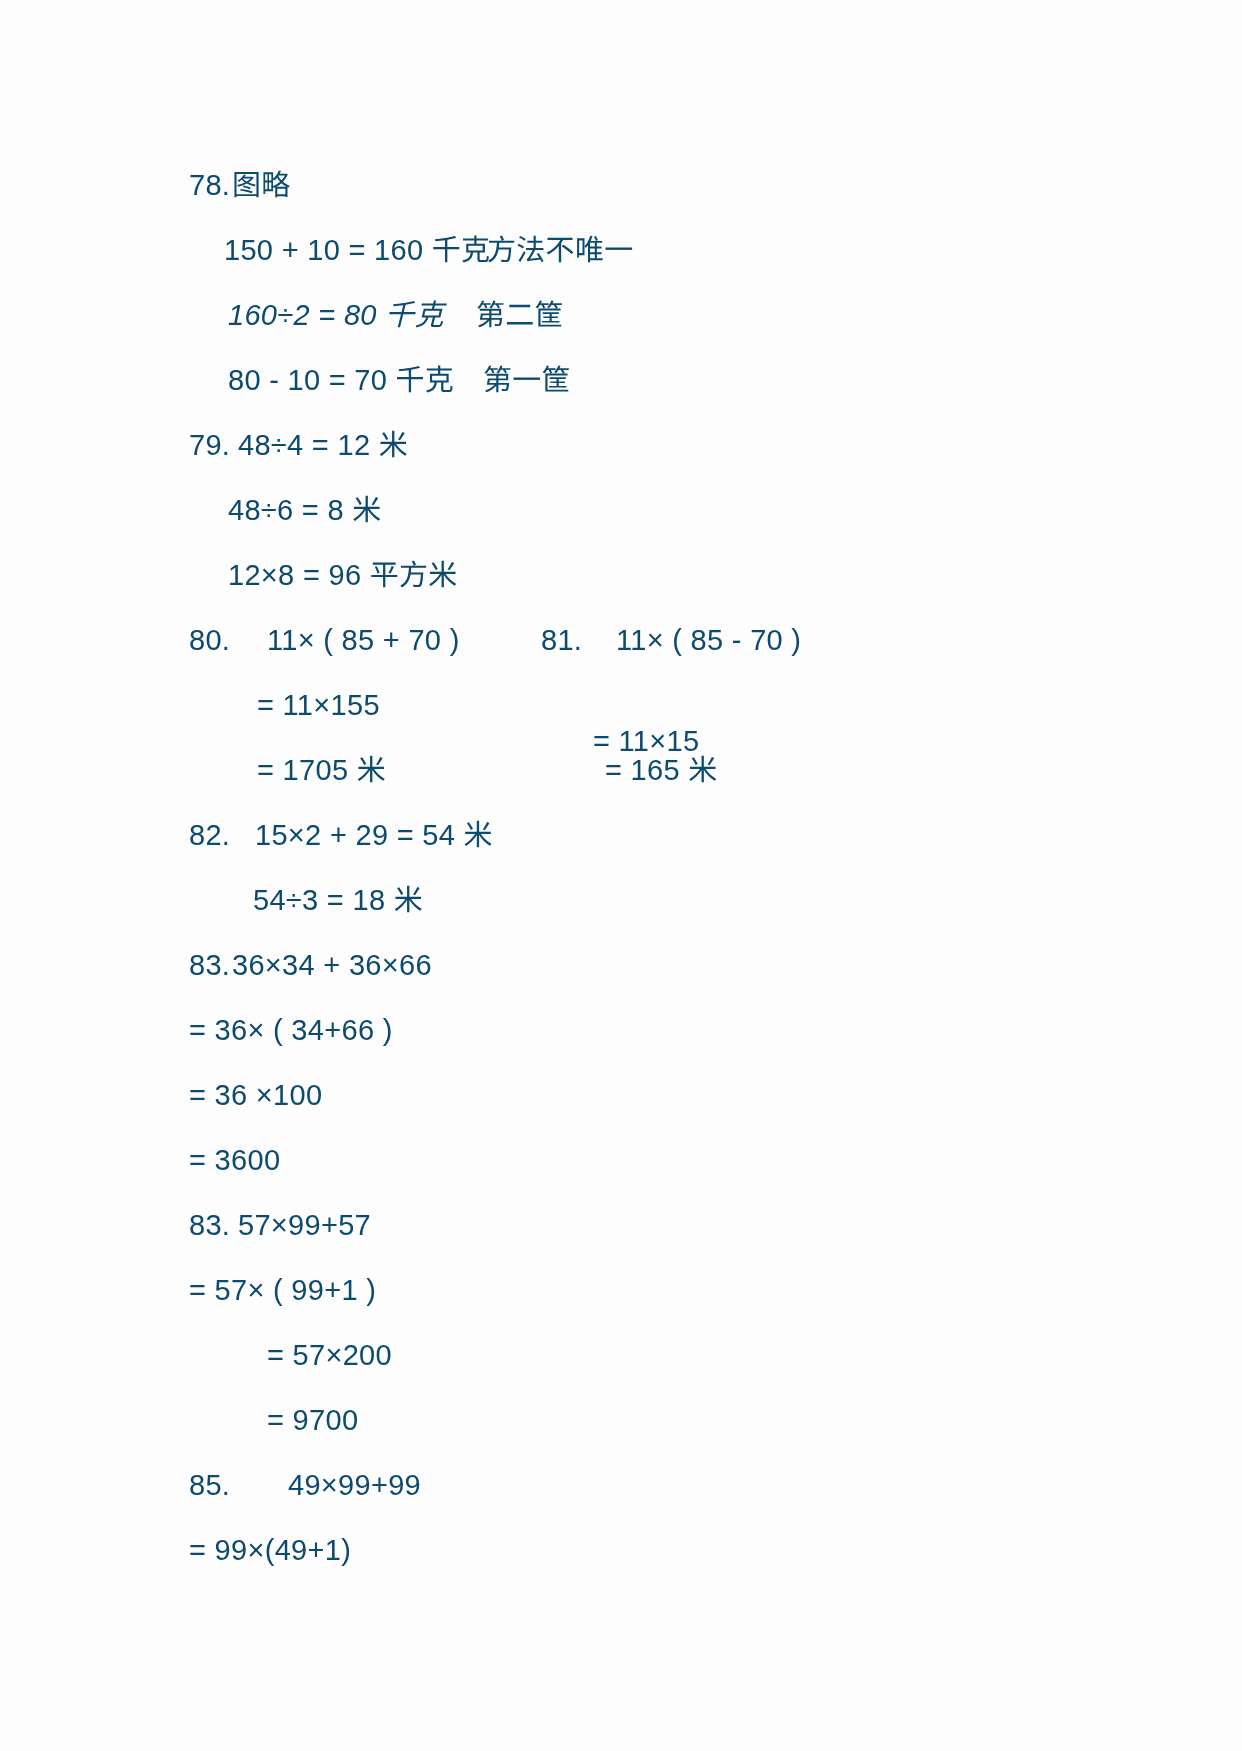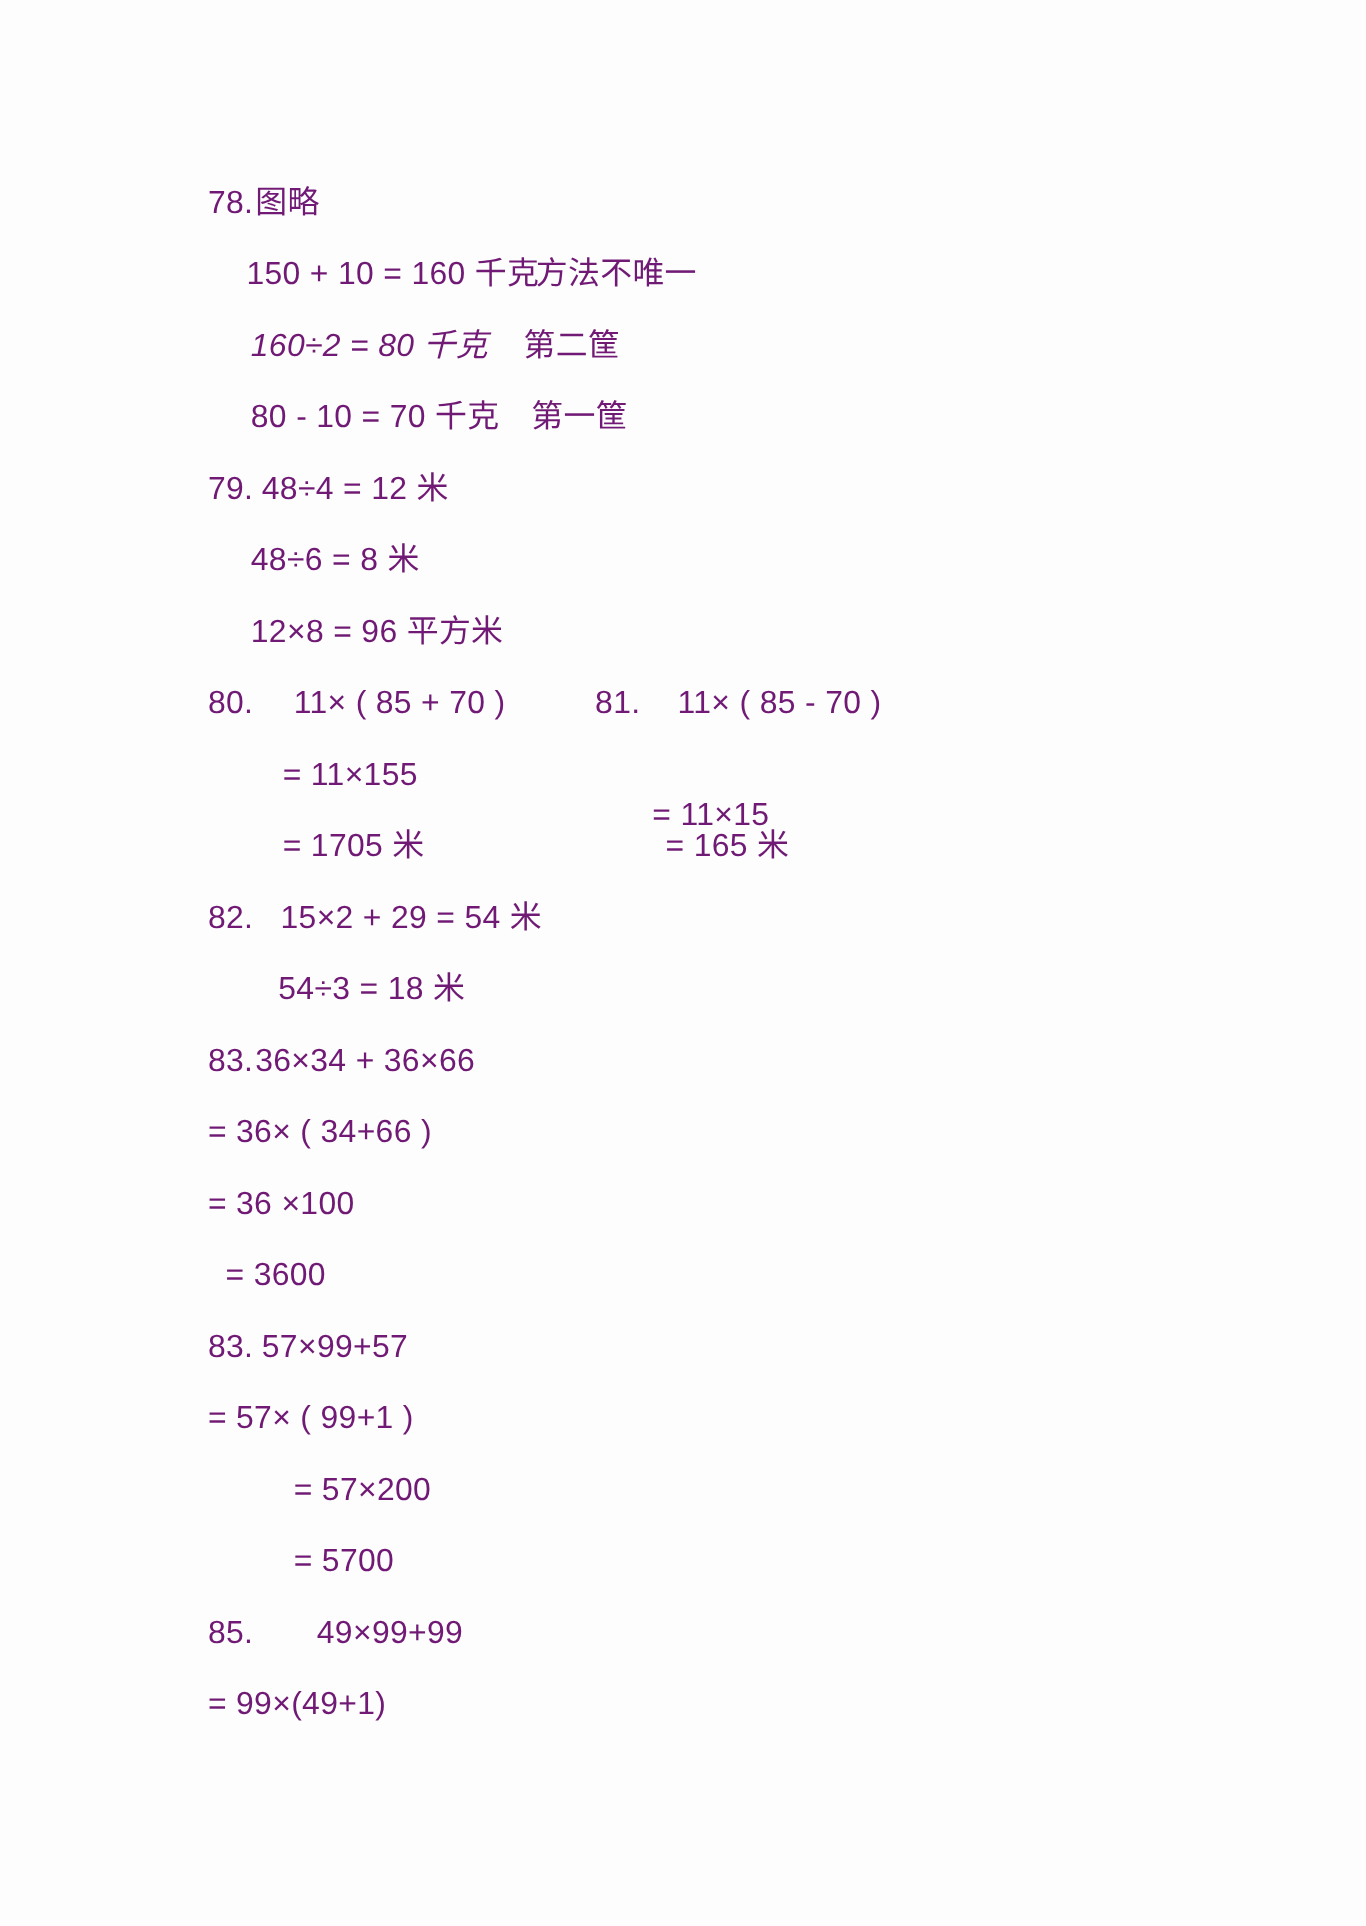--- a/index.html
+++ b/index.html
@@ -19,21 +19,21 @@
     position: absolute;
     left: 0;
     width: 100%;
     height: 0;
   }
   .seg {
     position: absolute;
     transform: translateY(-50%);
     font-size: 29px;
     line-height: 1.2;
-    color: #701a75;
+    color: #0c4a6e;
     white-space: pre;
     letter-spacing: 0.3px;
   }
 </style>
 </head>
 <body>
 
 <main class="page">
   <div id="lines-container">
       <div class="line" style="top: 185px;">
@@ -87,34 +87,34 @@
         <span class="seg" style="left: 189px;">83.</span>
         <span class="seg" style="left: 232px;">36×34 + 36×66</span>
       </div>
       <div class="line" style="top: 1030px;">
         <span class="seg" style="left: 189px;">= 36× ( 34+66 )</span>
       </div>
       <div class="line" style="top: 1095px;">
         <span class="seg" style="left: 189px;">= 36 ×100</span>
       </div>
       <div class="line" style="top: 1160px;">
-        <span class="seg" style="left: 205px;">= 3600</span>
+        <span class="seg" style="left: 189px;">= 3600</span>
       </div>
       <div class="line" style="top: 1225px;">
         <span class="seg" style="left: 189px;">83.</span>
         <span class="seg" style="left: 238px;">57×99+57</span>
       </div>
       <div class="line" style="top: 1290px;">
         <span class="seg" style="left: 189px;">= 57× ( 99+1 )</span>
       </div>
       <div class="line" style="top: 1355px;">
         <span class="seg" style="left: 267px;">= 57×200</span>
       </div>
       <div class="line" style="top: 1420px;">
-        <span class="seg" style="left: 267px;">= 5700</span>
+        <span class="seg" style="left: 267px;">= 9700</span>
       </div>
       <div class="line" style="top: 1485px;">
         <span class="seg" style="left: 189px;">85.</span>
         <span class="seg" style="left: 288px;">49×99+99</span>
       </div>
       <div class="line" style="top: 1550px;">
         <span class="seg" style="left: 189px;">= 99×(49+1)</span>
       </div>
     </div>
 </main>

